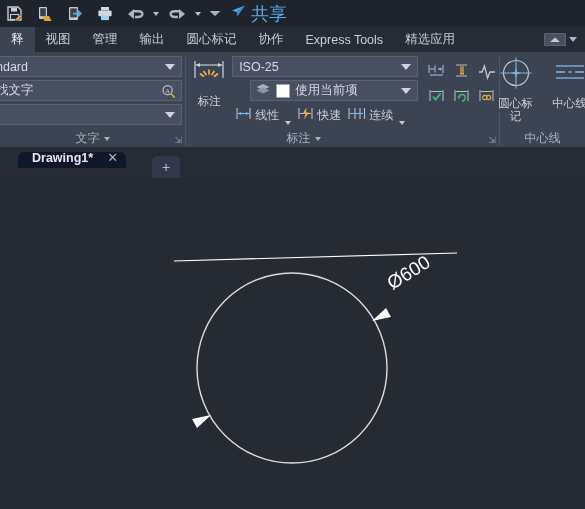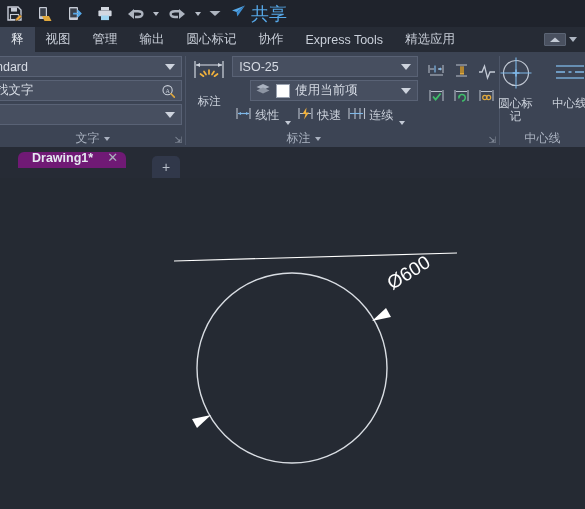--- a/index.html
+++ b/index.html
@@ -160,21 +160,21 @@
   }
 
   
   .tabstrip {
     position: absolute; left: 0; top: 147px; width: 585px; height: 31px;
     background: #262b35;
   }
   .dtab {
     position: absolute; left: 18px; top: 5px;
     height: 16px; padding: 0 8px 5px 14px;
-    background: #701a75; border-radius: 6px 6px 0 0;
+    background: #0f172a; border-radius: 6px 6px 0 0;
     display: flex; align-items: center; gap: 14px;
     cursor: pointer;
   }
   .dtab-label { color: #e4e8ef; font-size: 12.5px; font-weight: bold; }
   .dtab-close { color: #aab1bd; font-size: 13px; cursor: pointer; }
   .newtab {
     position: absolute; left: 152px; top: 9px;
     width: 28px; height: 22px; background: #31384a;
     border-radius: 5px 5px 0 0;
     display: flex; align-items: center; justify-content: center;

